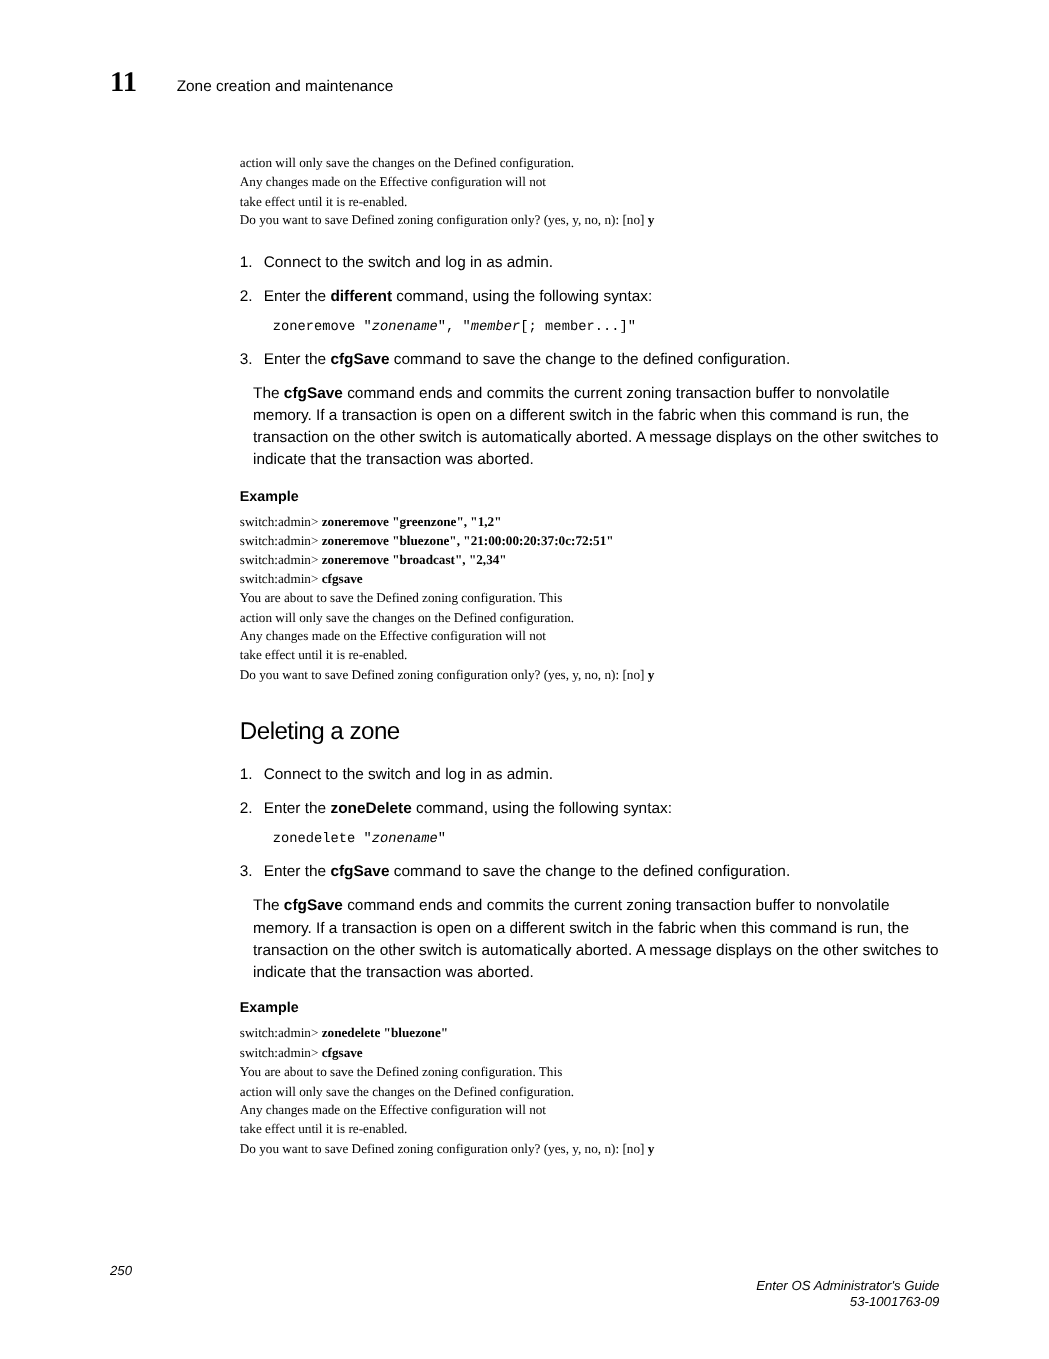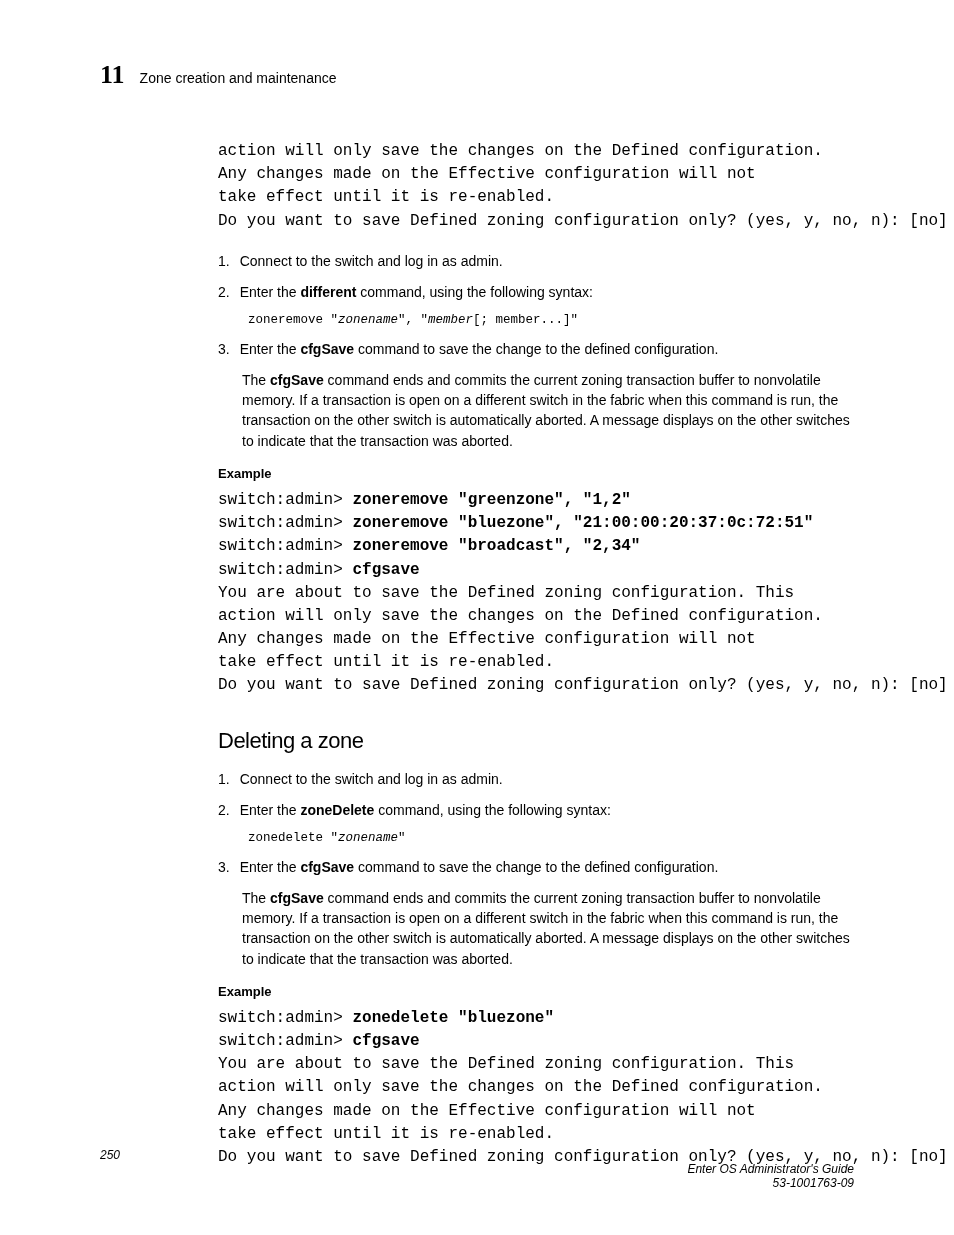--- a/index.html
+++ b/index.html
@@ -13,36 +13,37 @@
     .page {
       padding: 60px 100px 40px 100px;
       box-sizing: border-box;
       min-height: 1235px;
       position: relative;
     }
     .header {
       display: flex;
       align-items: baseline;
       margin-bottom: 50px;
+      gap: 21px;
     }
     .chapter-num {
       font-family: Georgia, 'Times New Roman', serif;
       font-size: 26px;
       font-weight: bold;
       margin-right: 15px;
     }
     .header-text {
       font-size: 14px;
     }
     .content {
       margin-left: 118px;
     }
     .code-block {
-      font-family: Liberation Mono, monospace;
-      font-size: 16px;
+      font-family: Liberation Serif, serif;
+      font-size: 12px;
       line-height: 1.45;
       white-space: pre;
       margin-bottom: 18px;
     }
     .code-bold {
       font-weight: bold;
     }
     h2 {
       font-family: Arial, Helvetica, sans-serif;
       font-size: 22px;
@@ -70,21 +71,21 @@
       font-size: 12.5px;
       margin: 8px 0 12px 30px;
       white-space: pre;
     }
     .italic-mono {
       font-style: italic;
     }
     .para {
       font-size: 14px;
       line-height: 1.45;
-      margin: 10px 0 15px 24px;
+      margin: 10px 0 15px 12px;
     }
     .example-label {
       font-size: 13px;
       font-weight: bold;
       margin: 15px 0 8px 0;
     }
     .footer {
       position: absolute;
       bottom: 45px;
       left: 100px;

